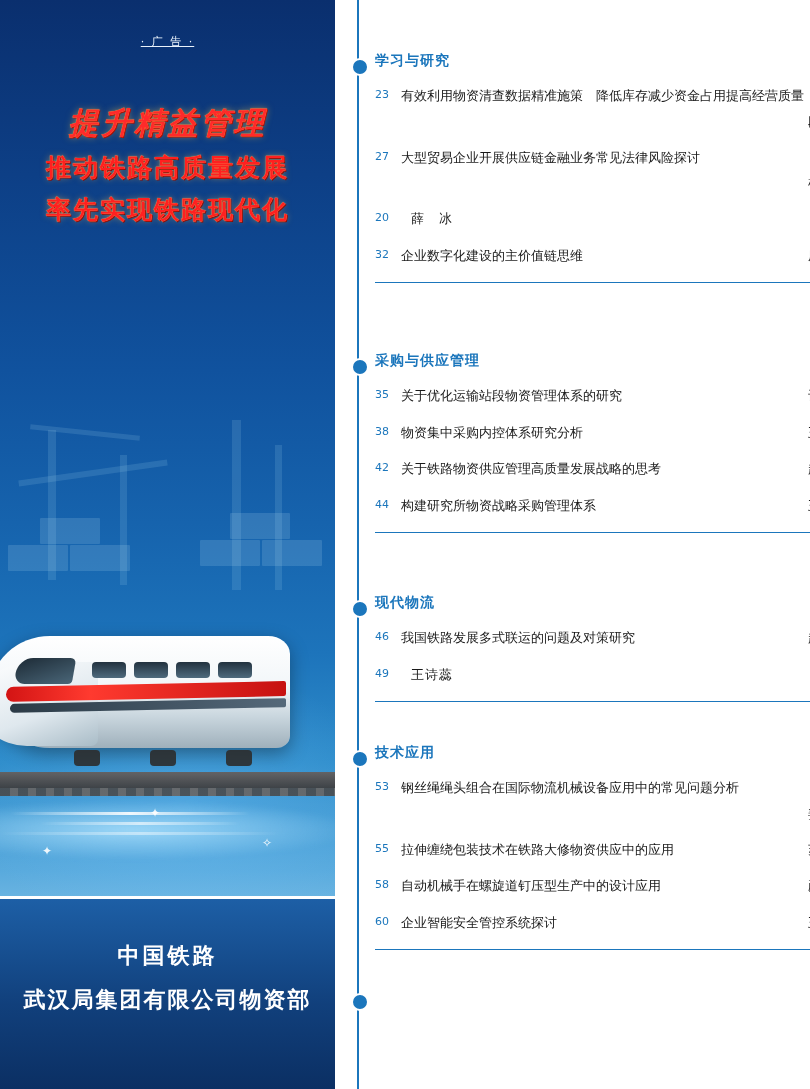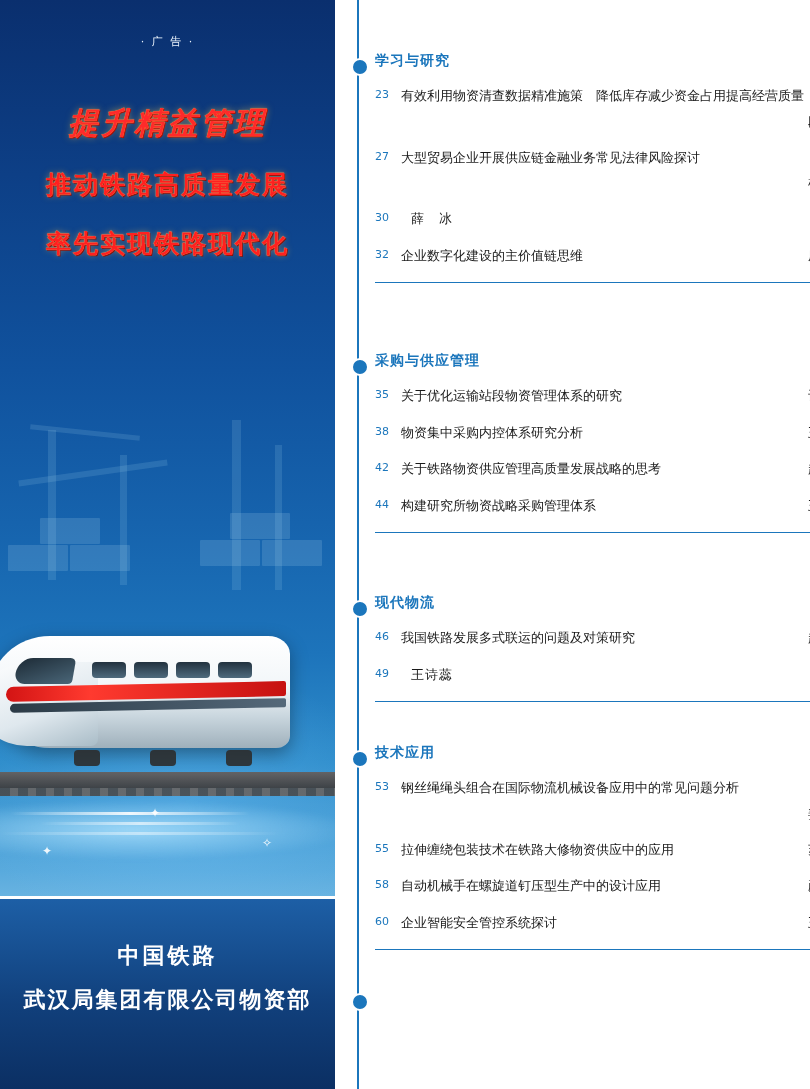--- a/index.html
+++ b/index.html
@@ -14,21 +14,21 @@
   
   .ad-panel{
     position:absolute;left:0;top:0;width:335px;height:1089px;
     background:
       radial-gradient(ellipse 300px 200px at 55% 74%, rgba(120,200,255,.30), rgba(120,200,255,0) 70%),
       linear-gradient(180deg,#0a2f6e 0%,#0d3f86 16%,#10529e 34%,#1663ad 48%,#1d74bb 60%,#2f8dcb 70%,#59aadd 80%,#8fc9ea 88%,#bfe0f3 94%,#e6f3fb 100%);
     overflow:hidden;
   }
   .ad-label{
     position:absolute;top:34px;left:0;right:0;text-align:center;
-    color:#e9f2fb;font-size:11px;letter-spacing:2px;
+    color:#e9f2fb;font-size:11px;letter-spacing:2px;text-decoration:underline;
   }
   
   .silhouette{position:absolute;opacity:.16;background:#9fd2ee;}
   .crane1{left:18px;top:470px;width:150px;height:6px;transform:rotate(-8deg);}
   .crane2{left:30px;top:430px;width:110px;height:5px;transform:rotate(6deg);}
   .tower1{left:48px;top:430px;width:8px;height:150px;}
   .tower2{left:120px;top:455px;width:7px;height:130px;}
   .tower3{left:232px;top:420px;width:9px;height:170px;}
   .tower4{left:275px;top:445px;width:7px;height:145px;}
   .boxrow{position:absolute;opacity:.17;background:#bfe2f5;border-radius:1px;}
@@ -42,21 +42,20 @@
     color:#ff2a2a;
     text-shadow:0 0 1px #ffd24d, 1px 1px 0 #b00000, 0 0 7px rgba(255,200,60,.55);
     font-style:italic;
     line-height:1.55;
   }
   .hl3,.hl4{
     display:block;font-size:25px;font-weight:bold;letter-spacing:2px;
     color:#ff2020;
     text-shadow:0 0 1px #ffdf7a, 1px 1px 0 #8d0000, 0 0 6px rgba(255,190,60,.5);
     line-height:1.7;
-    margin-top:17px;
   }
 
   
   .train-wrap{position:absolute;left:0;top:600px;width:335px;height:230px;}
   .track{
     position:absolute;left:0;top:172px;width:335px;height:16px;
     background:linear-gradient(180deg,#6a5a52,#3d332e);
     opacity:.85;
   }
   .track2{
@@ -225,21 +224,21 @@
             <span class="pg">23</span>
             <span class="ttl">有效利用物资清查数据精准施策　降低库存减少资金占用提高经营质量</span>
           </div>
           <div class="author-row">段东普</div>
           <div class="entry wrap">
             <span class="pg">27</span>
             <span class="ttl">大型贸易企业开展供应链金融业务常见法律风险探讨</span>
           </div>
           <div class="author-row">杜　淼</div>
           <div class="entry">
-            <span class="pg">30</span>
+            <span class="pg">20</span>
             <span class="author">薛　冰</span>
           </div>
           <div class="entry">
             <span class="pg">32</span>
             <span class="ttl">企业数字化建设的主价值链思维</span>
             <span class="author">唐祖林</span>
           </div>
           <div class="sec-sep"></div>
         </div>
         <div class="section" style="position: absolute; top: 352px; left: 0px; width: 475px;">

